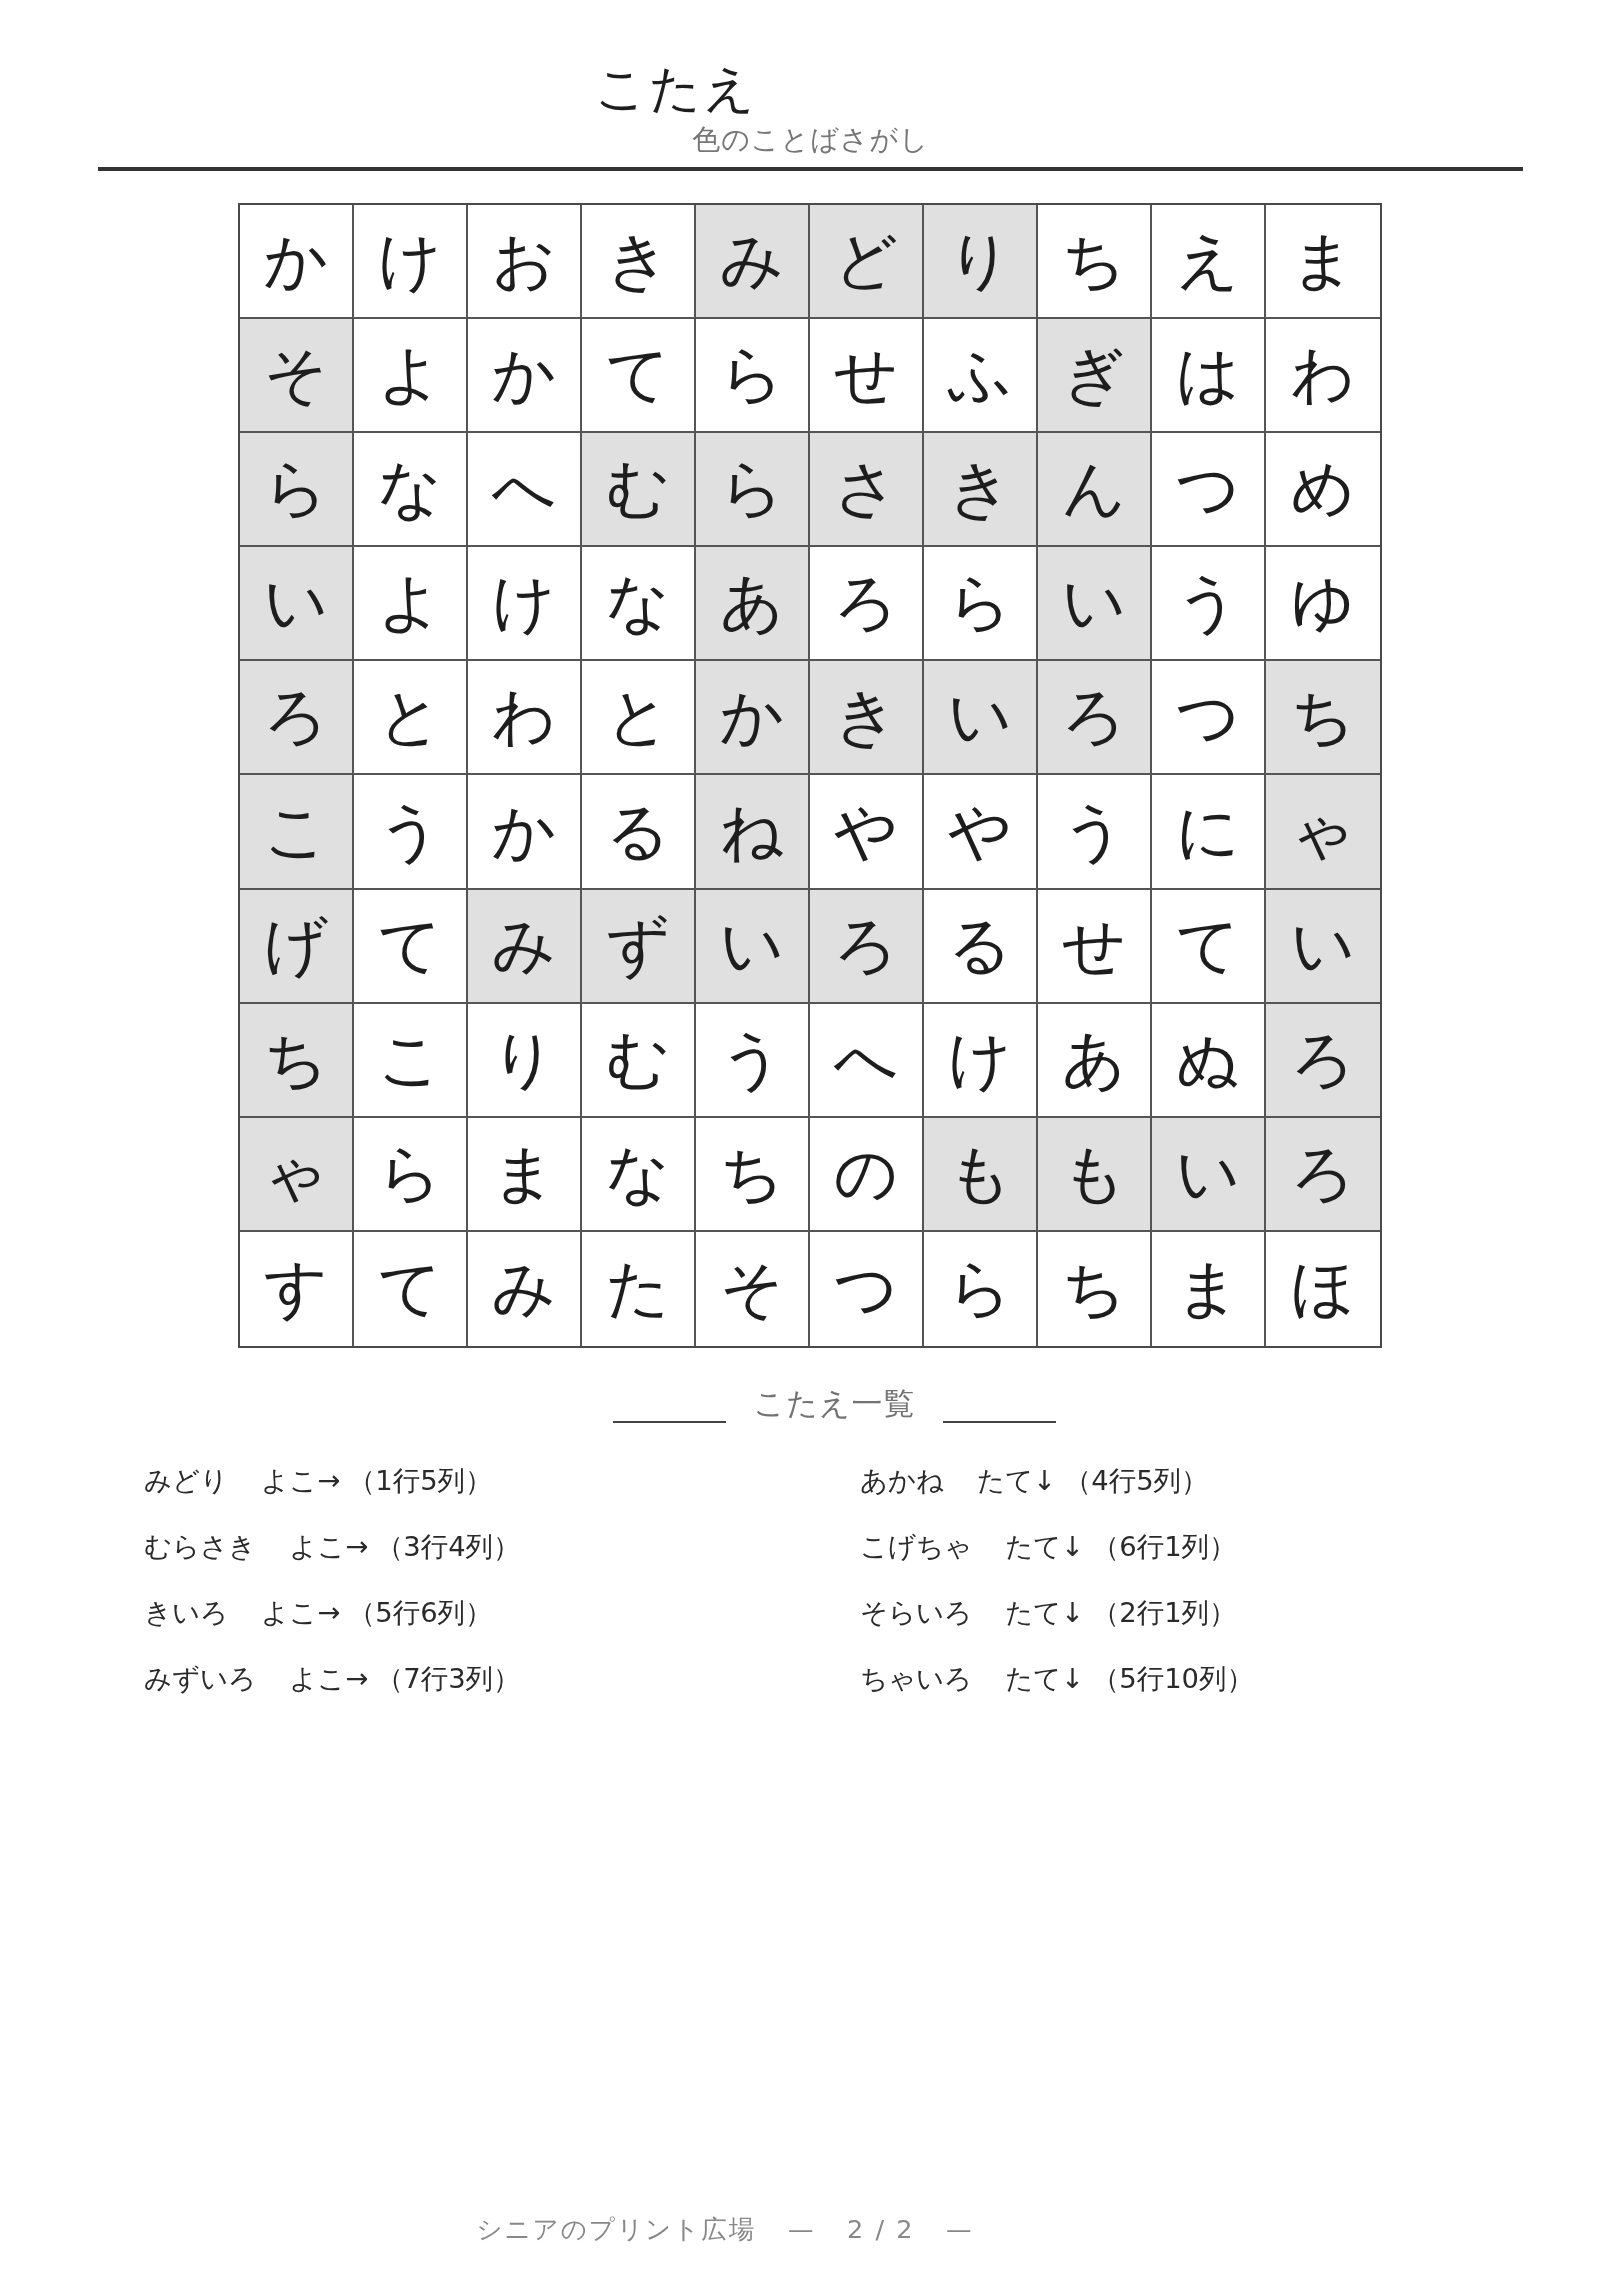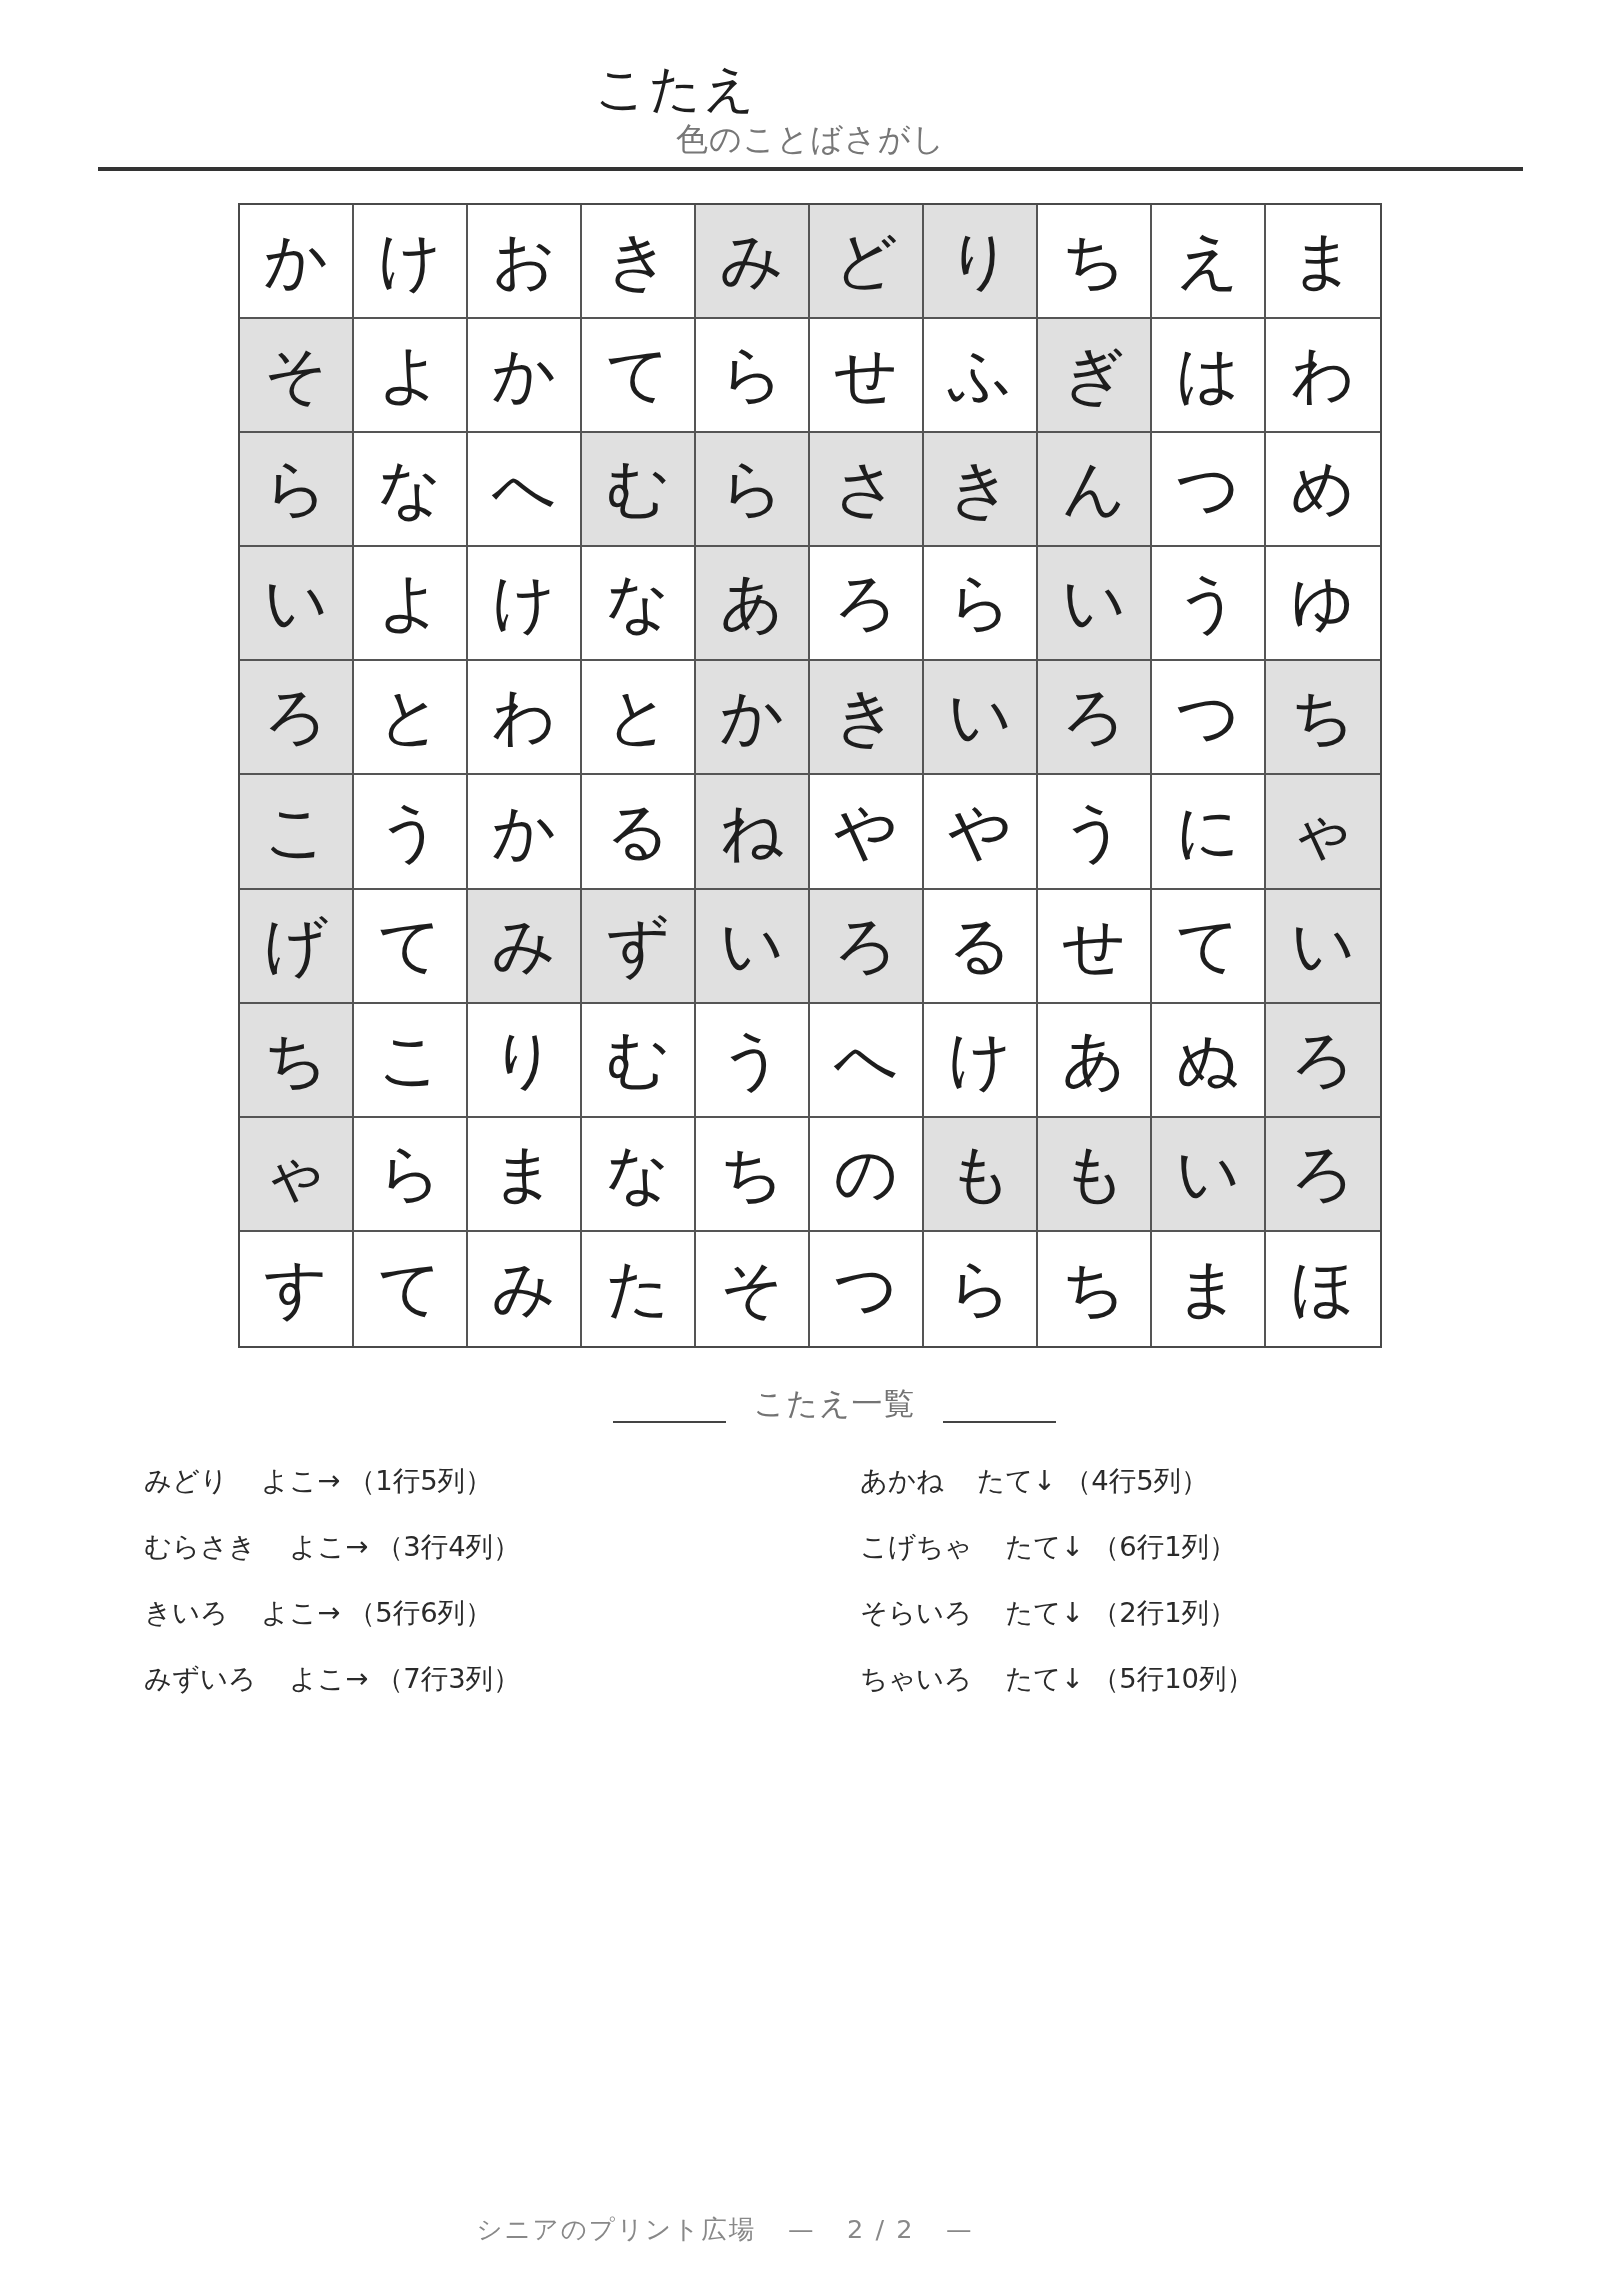--- a/index.html
+++ b/index.html
@@ -8,21 +8,21 @@
     font-family: "DejaVu Sans", "Liberation Sans", sans-serif; color: #222;
   }
   .title {
     position: absolute; left: 0; width: 1352px; top: 49px;
     text-align: center; font-size: 51px; line-height: 59px; color: #1e1e1e;
     letter-spacing: 2px;
     margin-top: 10px;
   }
   .subtitle {
     position: absolute; left: 0; width: 1621px; top: 122px;
-    text-align: center; font-size: 32px; line-height: 35px; color: #777;
+    text-align: center; font-size: 28px; line-height: 35px; color: #777;
     letter-spacing: 1px;
   }
   .rule {
     position: absolute; left: 98px; width: 1425px; top: 167px; height: 3.9px;
     background: #333;
   }
   .grid {
     position: absolute; left: 238px; top: 203px;
     width: 1144px; height: 1145px;
     display: grid;

